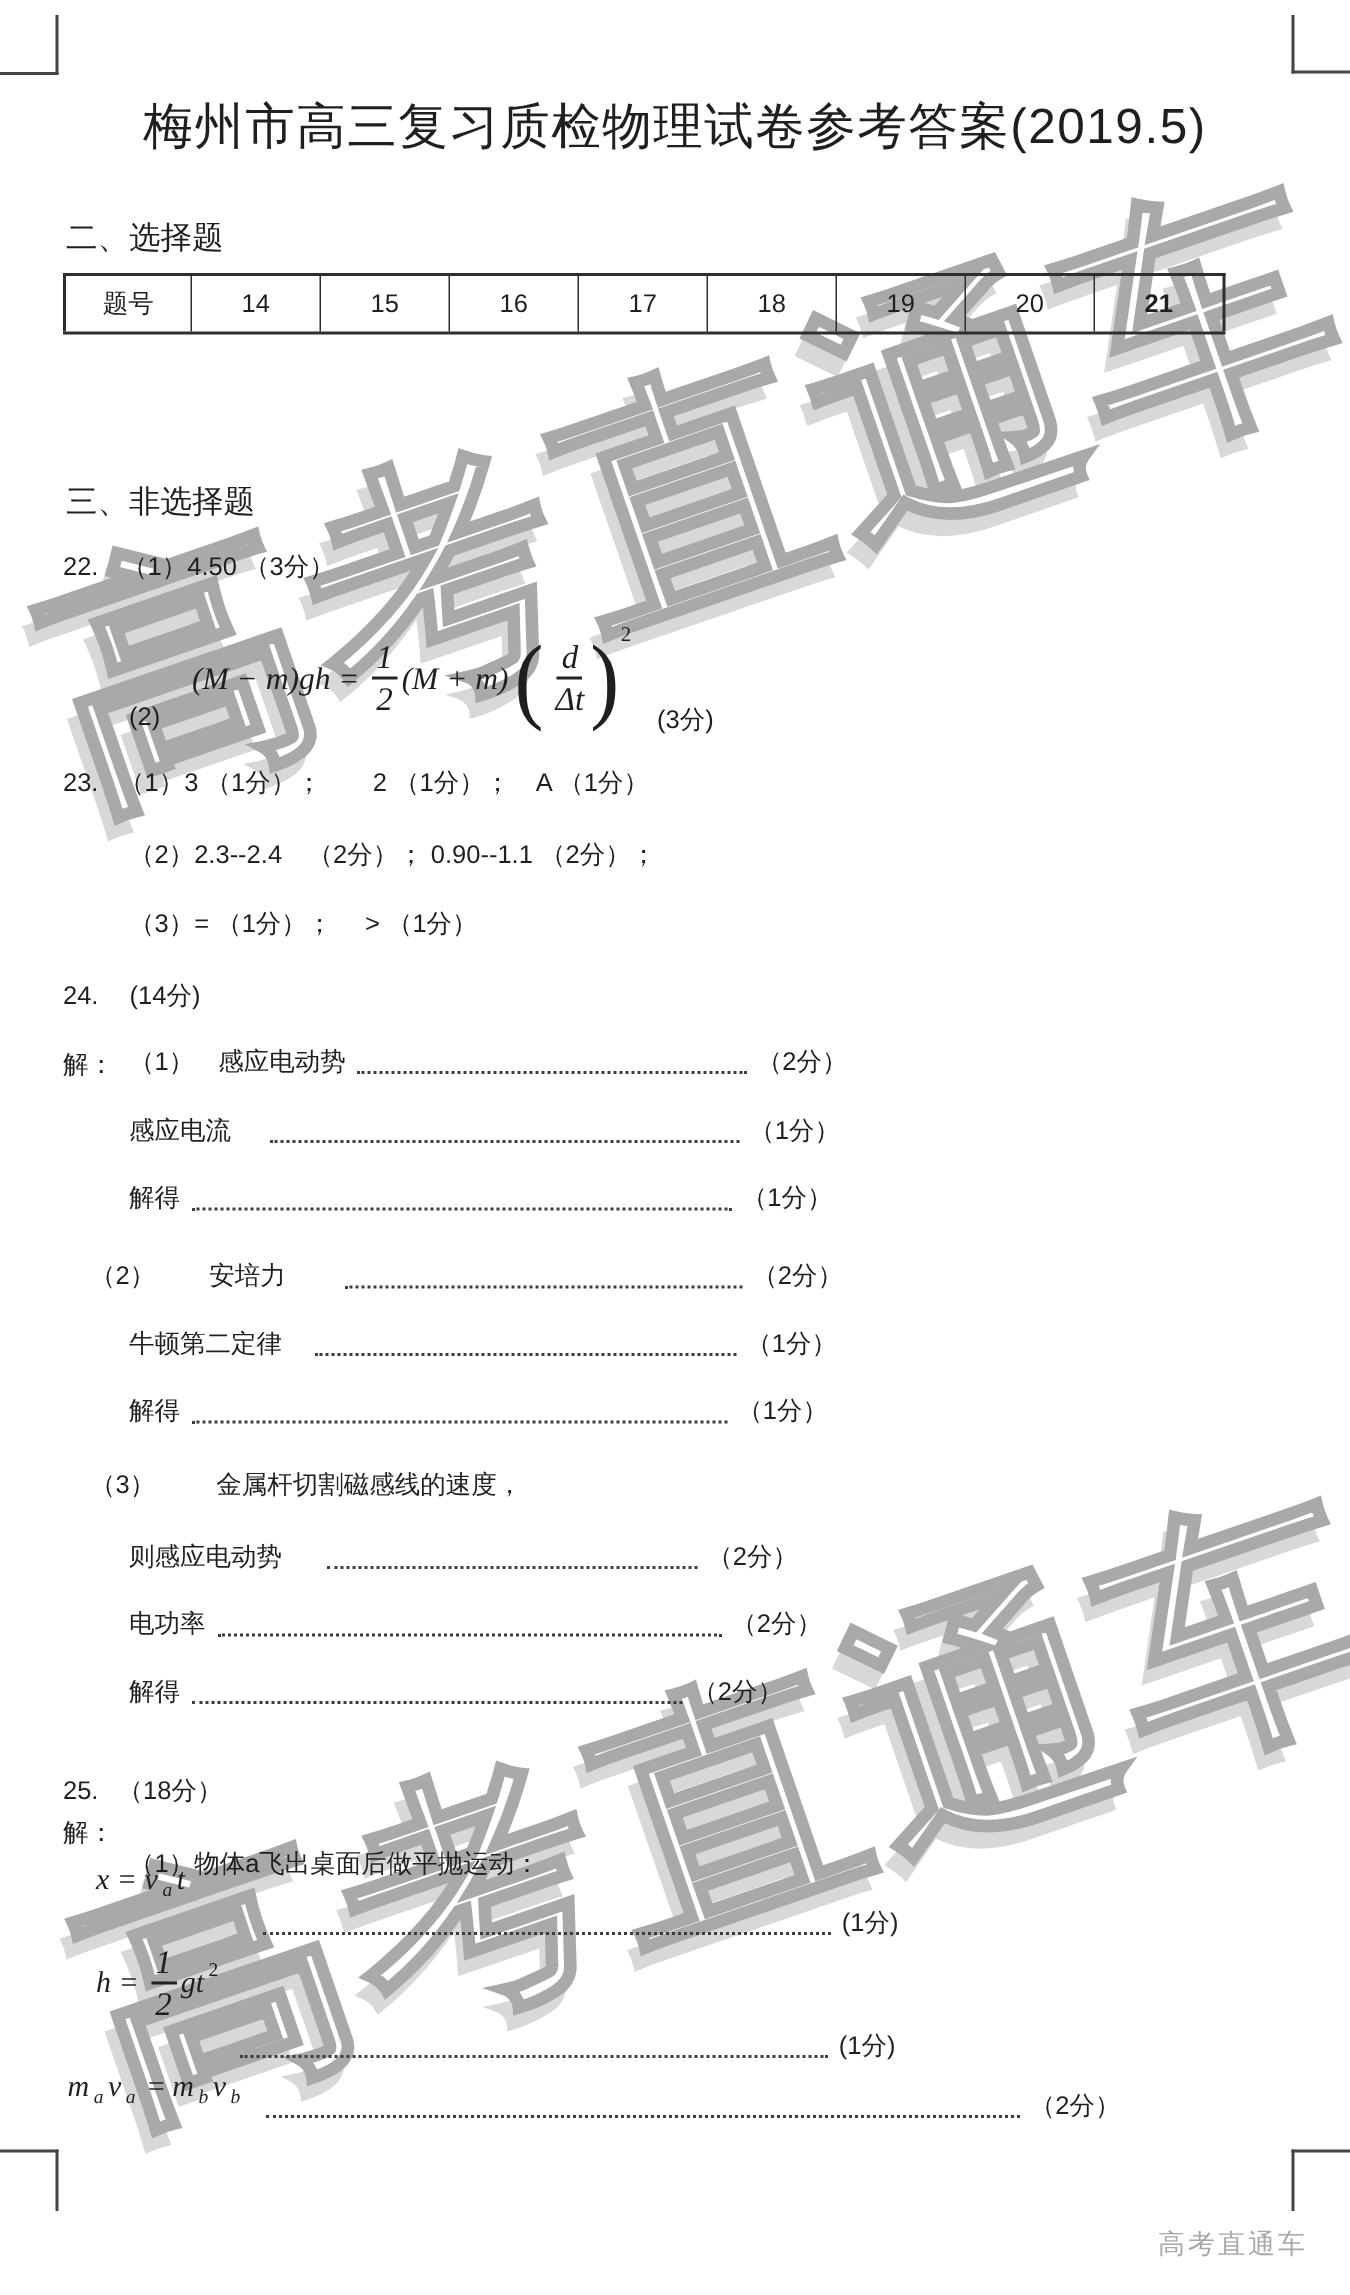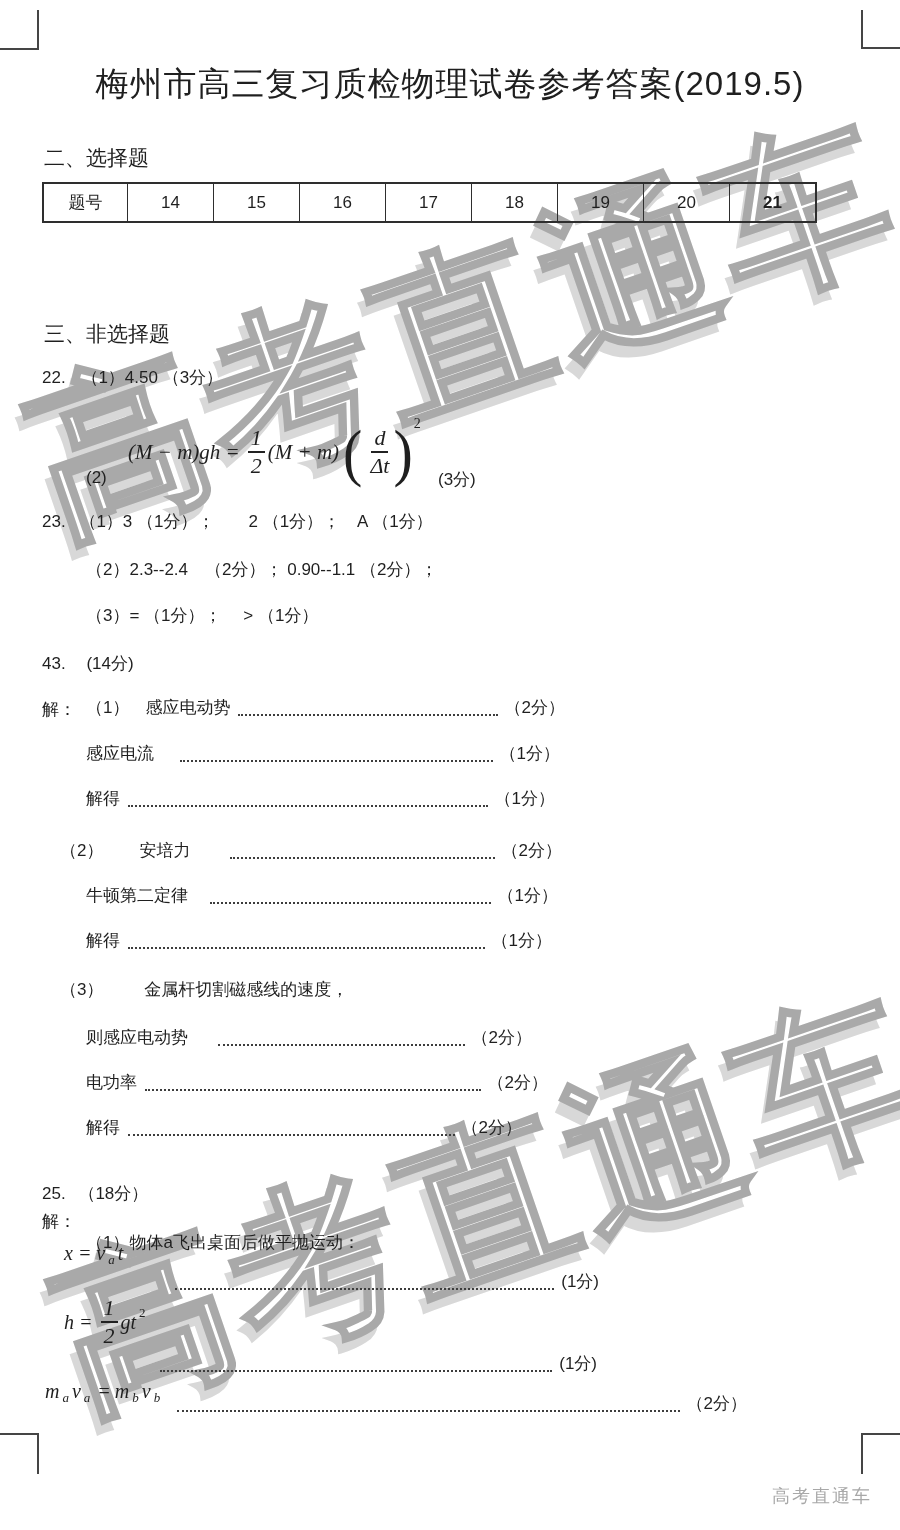--- a/index.html
+++ b/index.html
@@ -95,21 +95,21 @@
   <div class="abs line" style="left:438px;top:468px;">(3分)</div>
 
   <div class="abs line" style="left:42px;top:510px;">
     <span>23.</span>
     <span style="margin-left:9px;margin-top:28px;">（1）3 （1分）；　　2 （1分）；　A （1分）</span>
   </div>
   <div class="abs line" style="left:86px;top:558px;">（2）2.3--2.4　（2分）； 0.90--1.1 （2分）；</div>
   <div class="abs line" style="left:86px;top:604px;">（3）= （1分）；　 &gt; （1分）</div>
 
   <div class="abs line" style="left:42px;top:652px;">
-    <span>43.</span>
+    <span>24.</span>
     <span style="margin-left:16px;text-align:right;">(14分)</span>
   </div>
   <div class="abs line" style="left:42px;top:698px;">解：</div>
 
   <div class="abs leader" style="left:86px;top:696px;width:479px;">
     <span class="part" style="margin-right:16px;">（1）</span>
     <span class="lbl">感应电动势</span>
     <span class="dots"></span>
     <span class="score">（2分）</span>
   </div>

